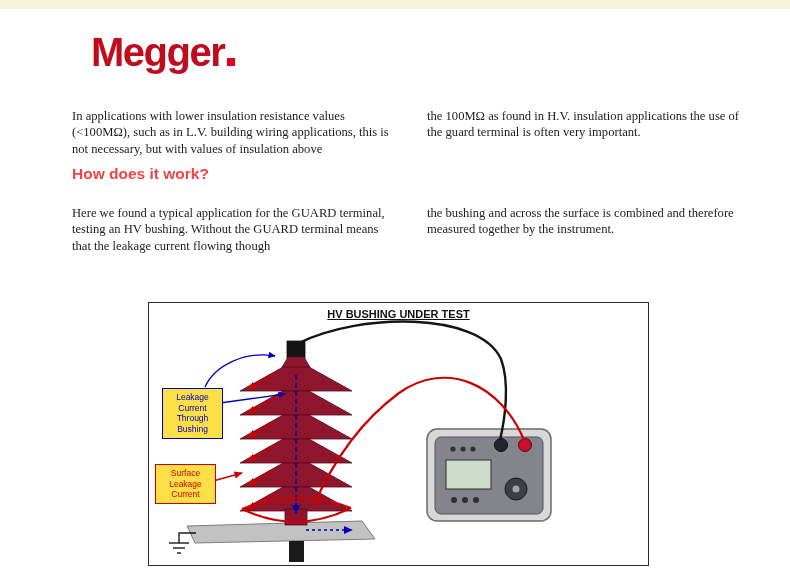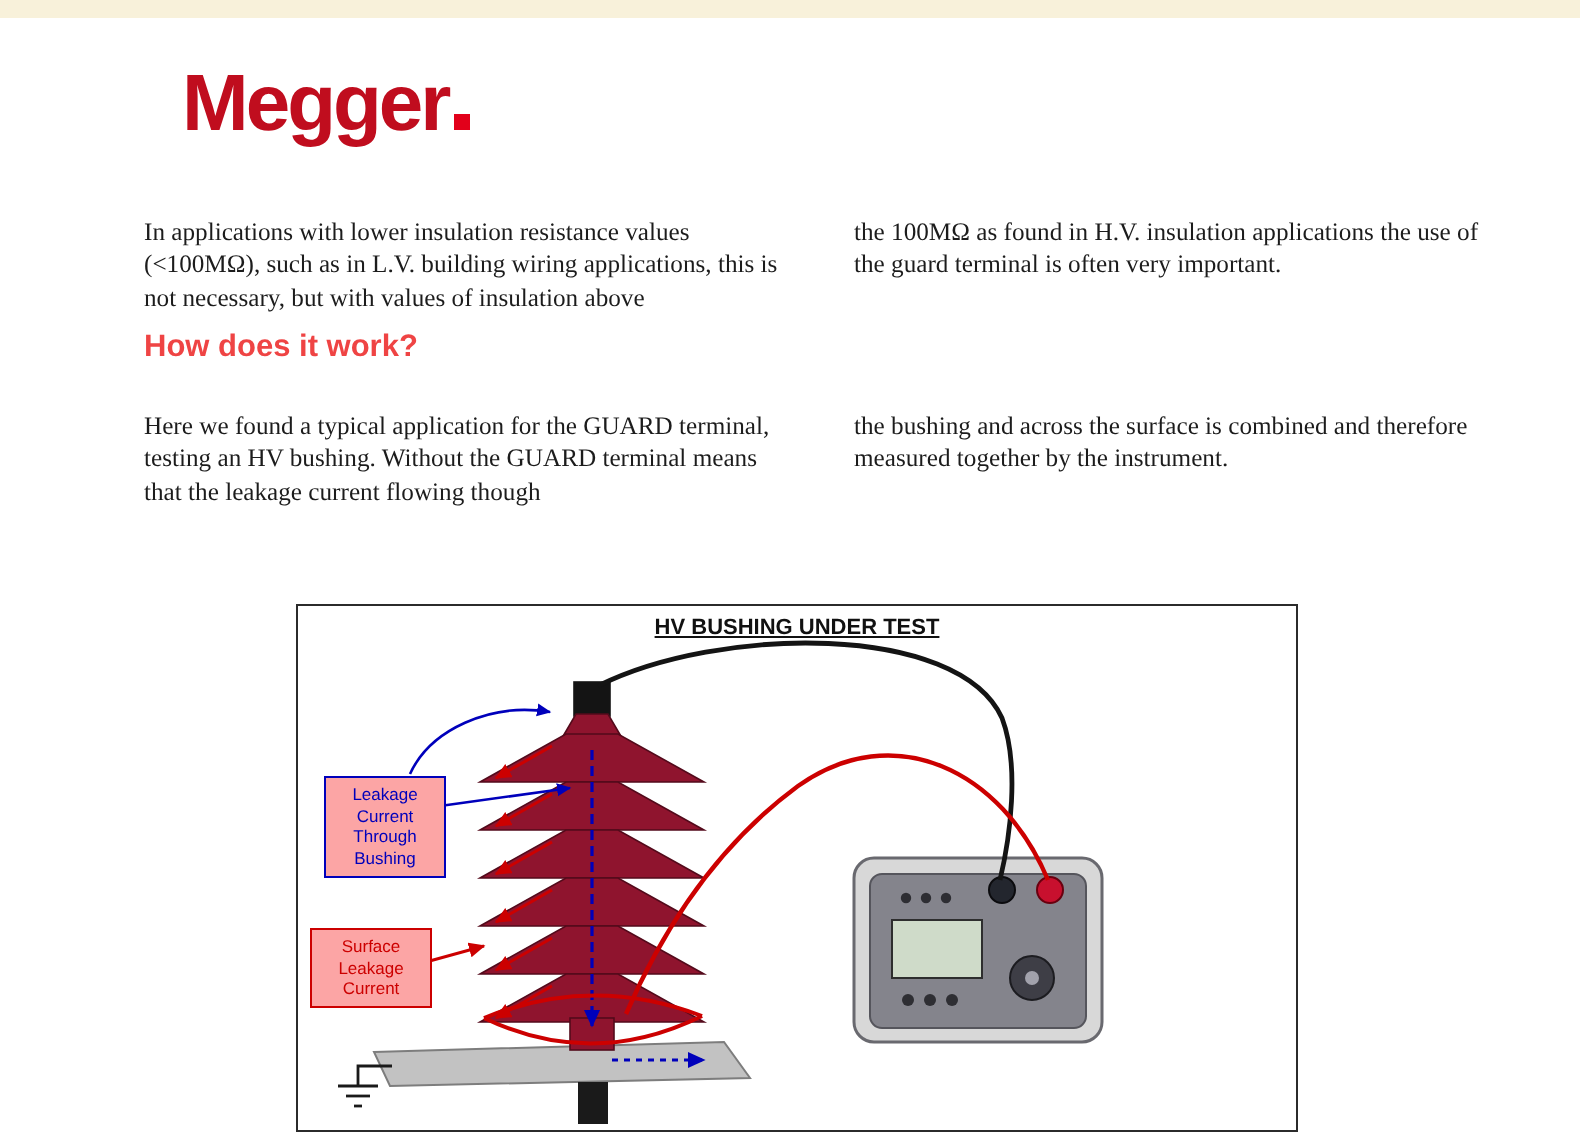--- a/index.html
+++ b/index.html
@@ -22,21 +22,21 @@
            font-weight:bold;font-size:15.5px;color:#ef4444;}
 
   .footer-line{position:absolute;left:72px;top:538px;font-size:12.6px;}
 
   .diagram{position:absolute;left:148px;top:262px;width:499px;height:262px;
            border:1px solid #2b2b2b;background:#ffffff;margin-top:40px;}
   .diagram-title{position:absolute;left:0;top:5px;width:100%;text-align:center;z-index:3;
                  font-family:"Liberation Sans",sans-serif;font-weight:bold;font-size:11px;
                  text-decoration:underline;color:#111;}
   .diagram svg{position:absolute;left:0;top:0;z-index:1;}
-  .dlabel{position:absolute;z-index:2;background:#fca5a5;text-align:center;
+  .dlabel{position:absolute;z-index:2;background:#fde047;text-align:center;
           font-family:"Liberation Sans",sans-serif;font-size:8.5px;line-height:1.25;padding:3px 2px;}
   .dlabel-blue{left:13px;top:85px;width:55px;border:1px solid #0000bb;color:#0000bb;}
   .dlabel-red{left:6px;top:161px;width:55px;border:1px solid #cc0000;color:#cc0000;}
 </style>
 </head>
 <body>
 
 <div class="page">
   <div class="edge-tint"></div>
 

